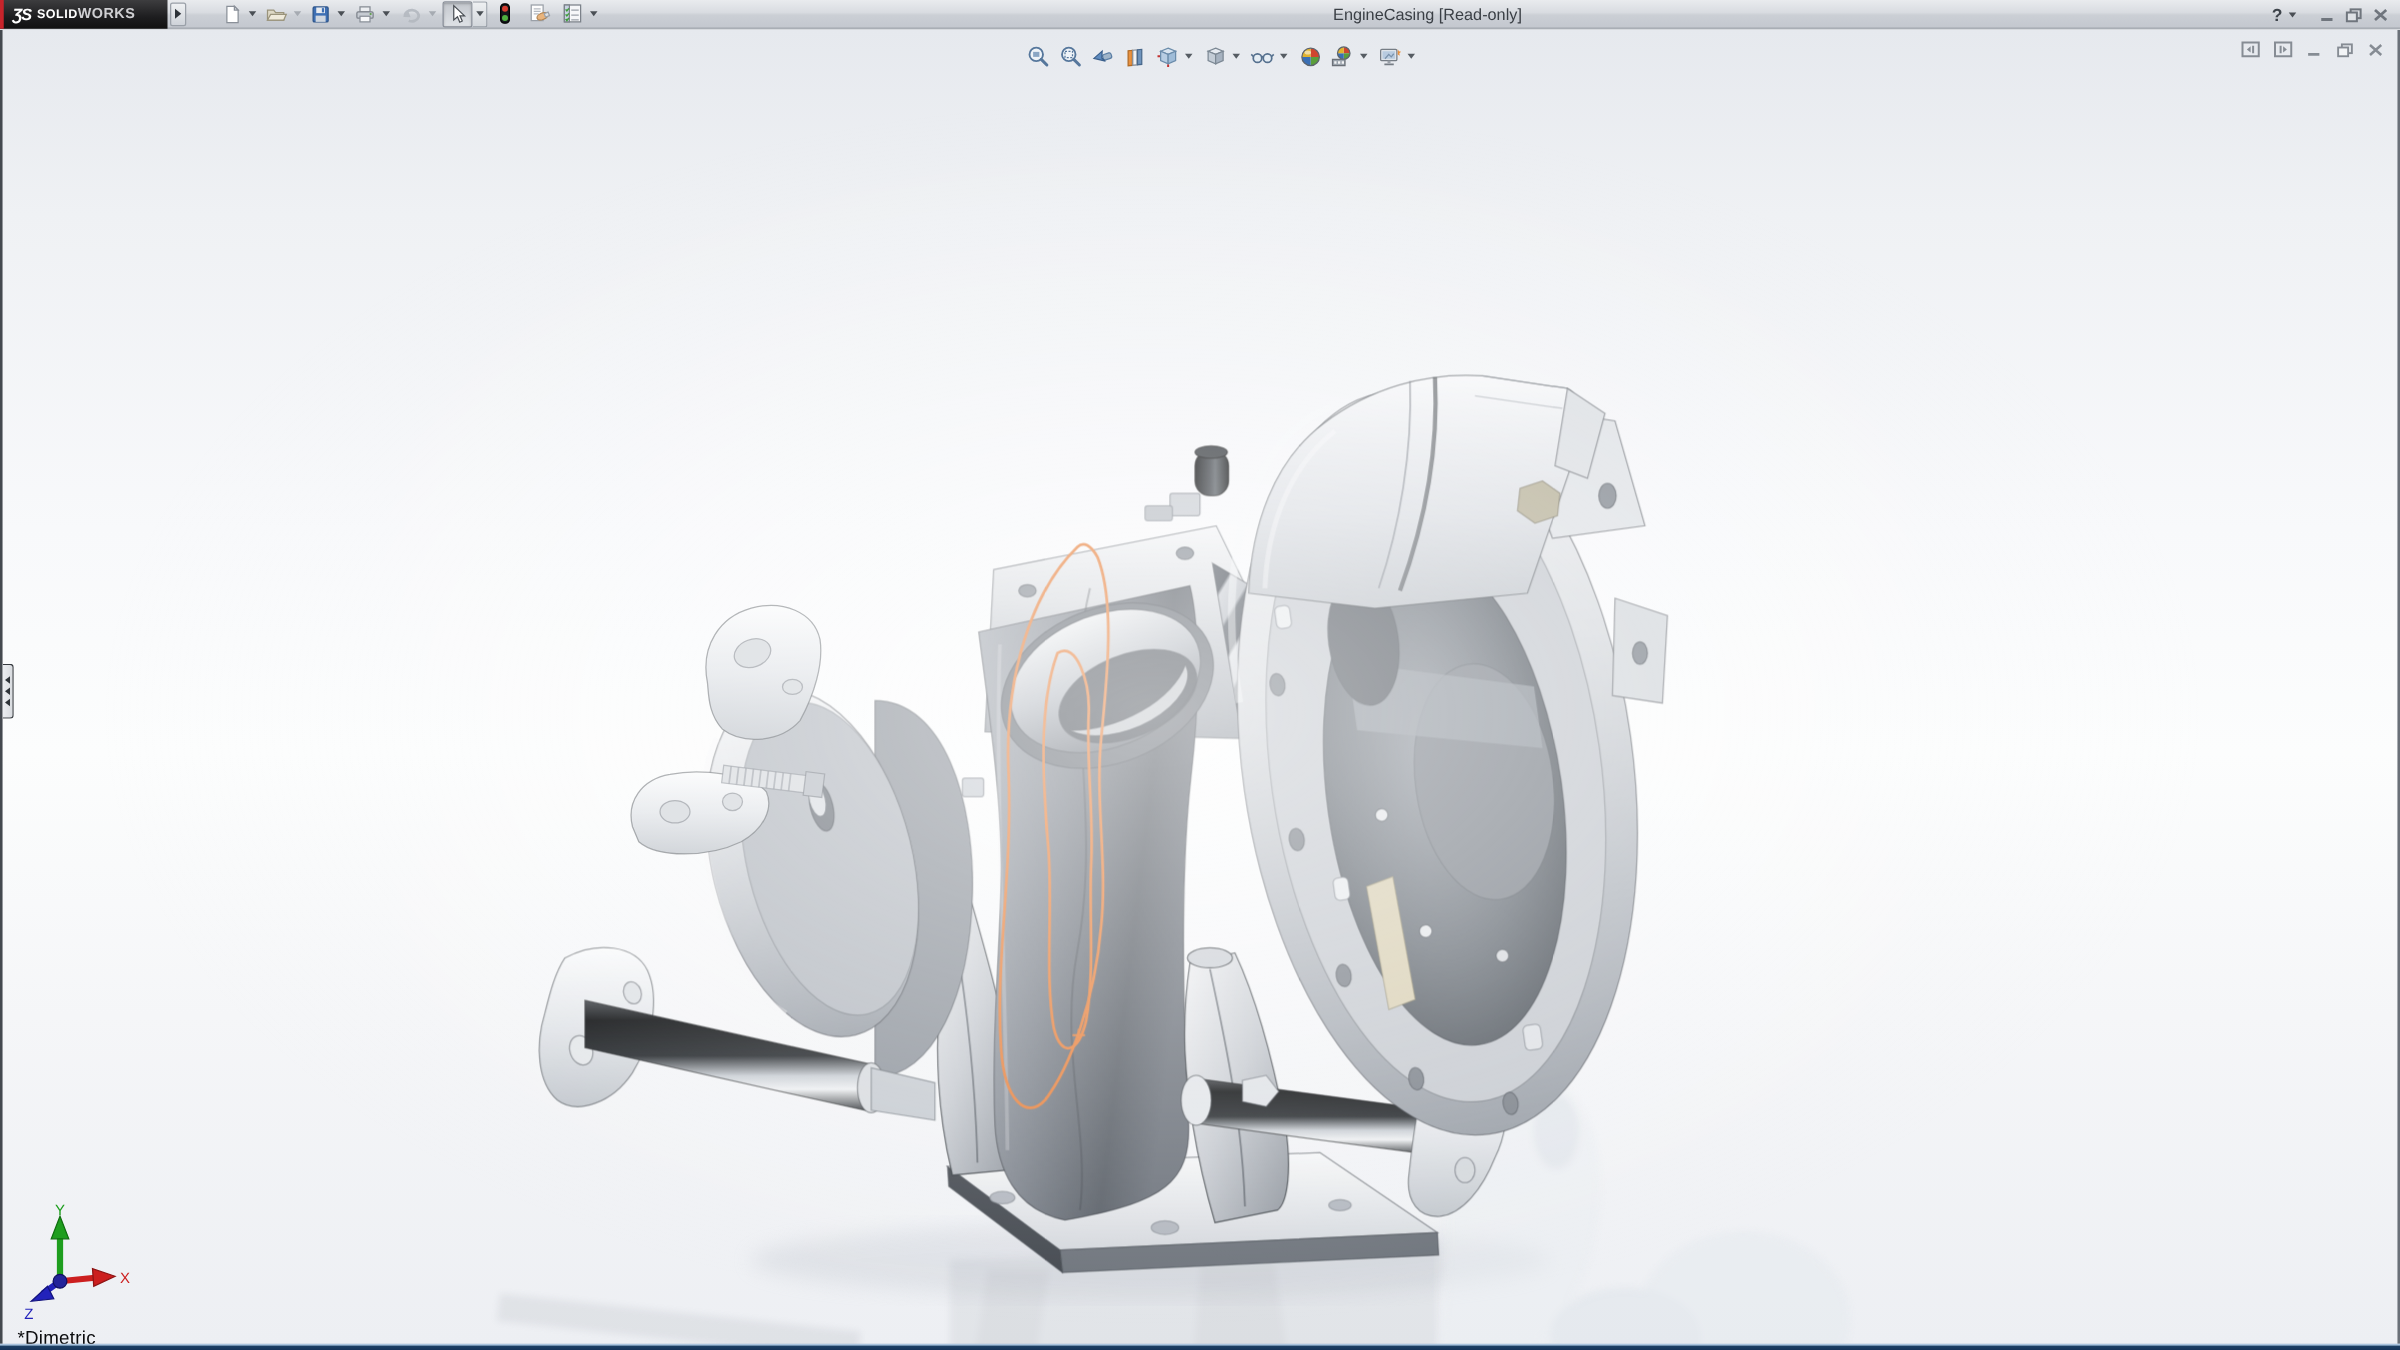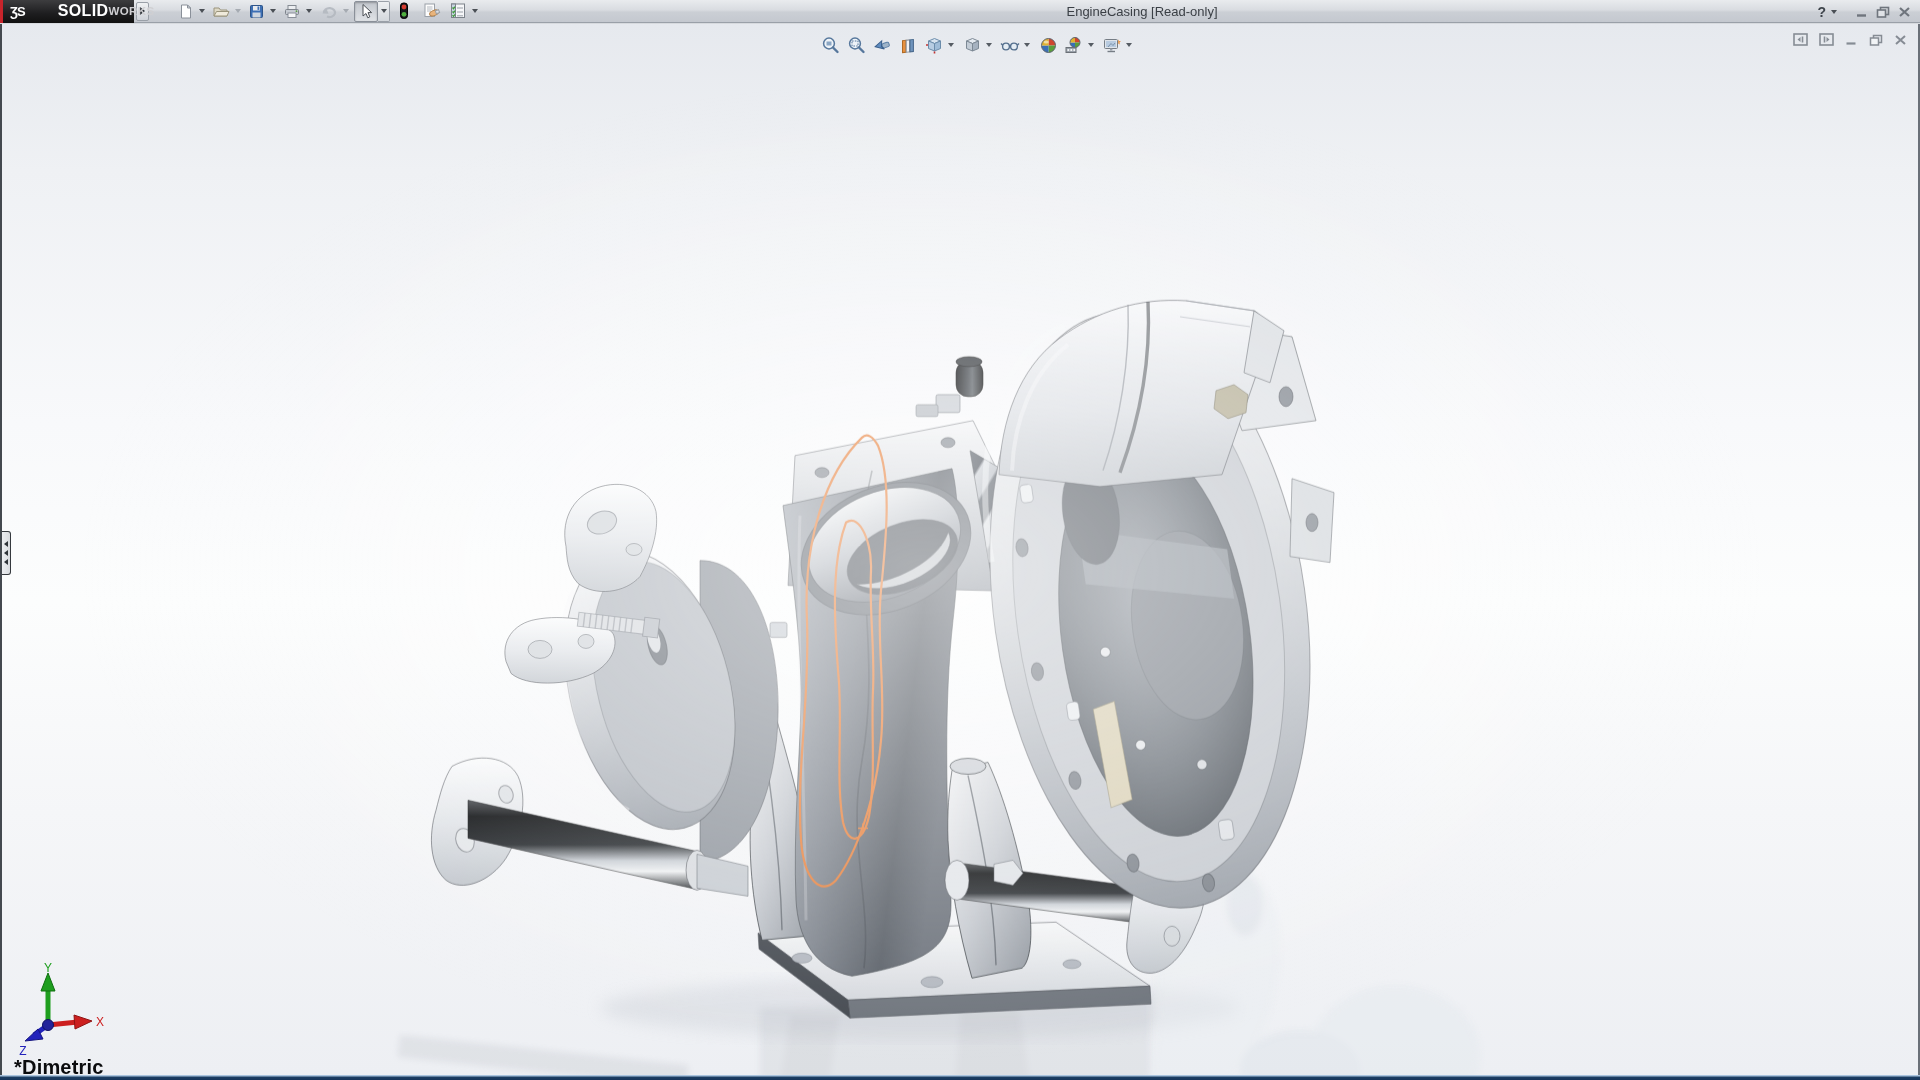--- a/index.html
+++ b/index.html
@@ -6,22 +6,22 @@
   html,body { width:1920px; height:1080px; overflow:hidden; font-family:"Liberation Sans", sans-serif; background:#ccd0d6; }
   #app { position:relative; width:1920px; height:1080px; background:#d7dade; }
 
   
   #titlebar { position:absolute; top:0; left:0; width:1920px; height:23px;
     background:linear-gradient(180deg,#e9ebee 0%,#d9dce1 45%,#cbcfd5 55%,#c4c8cf 100%);
     border-bottom:1px solid #9aa0a8; display:flex; align-items:center; }
   #logo-block { position:relative; width:134px; height:23px; background:linear-gradient(180deg,#3d3d3f 0%,#1d1d1f 60%,#111 100%);
     display:flex; align-items:center; padding-left:10px; flex:0 0 auto; }
   #logo-red { position:absolute; left:0; top:0; width:3px; height:23px; background:#c8242b; }
-  .logo-mark { color:#fff; font-weight:bold; font-size:13px; margin-right:5px; letter-spacing:-1px; }
-  .logo-bold { color:#fff; font-weight:bold; font-size:16px; letter-spacing:.4px;margin-left:28px; }
+  .logo-mark { color:#fff; font-style:italic; font-weight:bold; font-size:13px; margin-right:5px; letter-spacing:-1px; }
+  .logo-bold { color:#fff; font-weight:bold; font-size:10px; letter-spacing:.4px; }
   .logo-light { color:#cfcfd2; font-weight:bold; font-size:11.5px; letter-spacing:.4px; }
   #menu-expand { width:13px; height:19px; margin-left:2px; background:linear-gradient(180deg,#eff1f3,#cfd3d9);
     border:1px solid #9aa0a8; border-radius:2px; display:flex; align-items:center; justify-content:center; cursor:pointer; }
   #menu-expand .tri { width:0; height:0; border-left:5px solid #2d3238; border-top:4px solid transparent; border-bottom:4px solid transparent; }
 
   #main-toolbar { display:flex; align-items:center; height:23px; margin-left:26px; }
   .tb-btn { height:21px; display:flex; align-items:center; justify-content:center; padding:0 2px; border-radius:2px; cursor:pointer; }
   .tb-btn svg { display:block; }
   .tb-btn.disabled { cursor:default; opacity:.9; }
   .caret { width:0; height:0; border-left:3.5px solid transparent; border-right:3.5px solid transparent; border-top:4px solid #4a4f55; margin:0 5px 0 3px; }
@@ -56,21 +56,21 @@
   .doc-ctl { cursor:pointer; display:flex; align-items:center; }
 
   
   #tree-tab { position:absolute; left:0; top:507px; width:9px; height:44px; background:linear-gradient(90deg,#eceef1,#d8dbdf);
     border:1px solid #35393e; border-left:none; border-radius:0 3px 3px 0; cursor:pointer;
     display:flex; flex-direction:column; align-items:center; justify-content:center; gap:3px; z-index:5; }
   #tree-tab .mini-tri { width:0; height:0; border-right:4px solid #2e3338; border-top:3px solid transparent; border-bottom:3px solid transparent; }
 
   
   #triad { position:absolute; left:10px; bottom:14px; z-index:4; }
-  #orient-label { position:absolute; left:12px; bottom:-4px; font-size:20px; font-weight:bold; color:#0b0c0e; z-index:4; letter-spacing:.2px; }
+  #orient-label { position:absolute; left:12px; bottom:-4px; font-size:15px; font-weight:normal; color:#0b0c0e; z-index:4; letter-spacing:.2px; }
 
   #model-svg { position:absolute; inset:0; width:100%; height:100%; }
 </style>
 </head>
 <body>
 
 <div id="app">
 
   <div id="titlebar">
     <div id="logo-block">

